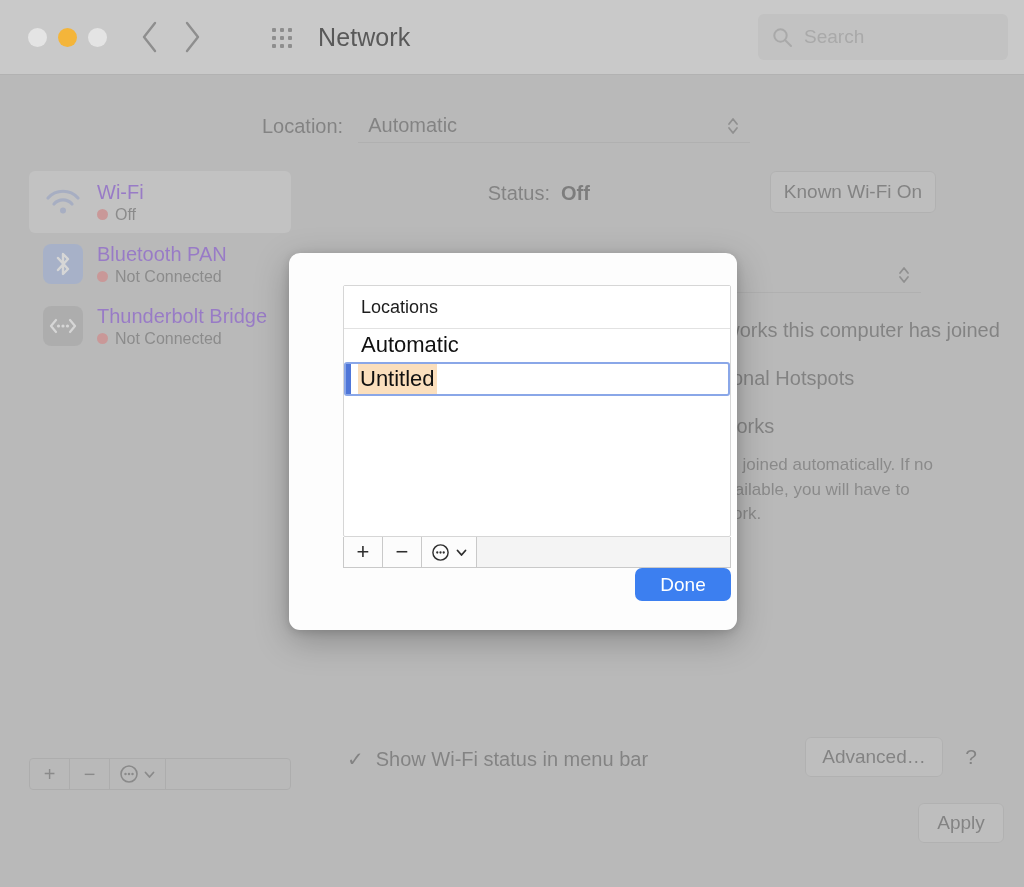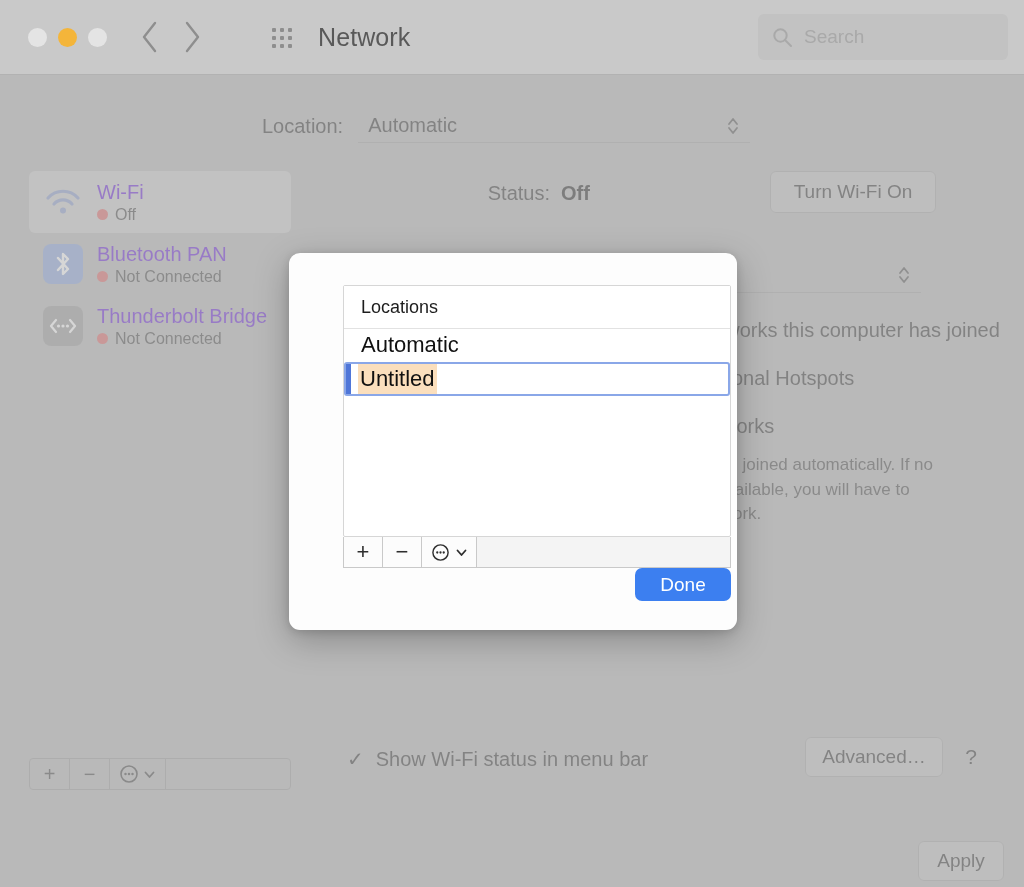--- a/index.html
+++ b/index.html
@@ -191,21 +191,21 @@
     font-size: 20px; color: #3a3a3a;
   }
   .chk-row { position: absolute; left: 251px; display: flex; align-items: center; gap: 12px; font-size: 20px; color: #3a3a3a; }
   .chk { width: 20px; height: 20px; border: 1px solid #9a9a9a; border-radius: 4px; background: #cdcdcd; flex:0 0 auto; }
   .note { position: absolute; left: 251px; width: 420px; font-size: 17px; line-height: 1.45; color: #4b4b4b; }
 
   .bottom-chk { position: absolute; top: 672px; left: 347px; display: flex; align-items: center; gap: 12px; font-size: 20px; color: #3a3a3a; }
   .adv-btn { position: absolute; top: 662px; left: 805px; width: 138px; height: 40px; }
   .help-btn { position: absolute; top: 666px; left: 955px; width: 32px; height: 32px; font-size: 21px; color: #3a3a3a; display:flex; align-items:center; justify-content:center; }
   .revert-btn { position: absolute; top: 750px; left: 806px; width: 98px; height: 40px; }
-  .apply-btn  { position: absolute; top: 766px; left: 918px; width: 86px; height: 40px; }
+  .apply-btn  { position: absolute; top: 728px; left: 918px; width: 86px; height: 40px; }
 
   
   .sheet {
     position: absolute;
     top: 253px;
     left: 289px;
     width: 448px;
     height: 377px;
     background: #fdfdfd;
     border-radius: 11px;
@@ -429,21 +429,21 @@
         </svg>
       </span>
       <span class="tb-rest"></span>
     </div>
 
     <div class="detail">
       <div class="status-row">
         <span class="status-label">Status:</span>
         <span class="status-value">Off</span>
       </div>
-      <div class="btn turn-btn">Turn Wi-Fi On</div>
+      <div class="btn turn-btn">Known Wi-Fi On</div>
 
       <div class="netname-label">Network Name:</div>
       <div class="netname-popup">
         <span>Wi-Fi: Off</span>
         <svg width="14" height="22" viewBox="0 0 14 22">
           <path d="M3 9 L7 4 L11 9" stroke="#595959" stroke-width="1.8" fill="none" stroke-linecap="round" stroke-linejoin="round"></path>
           <path d="M3 13 L7 18 L11 13" stroke="#595959" stroke-width="1.8" fill="none" stroke-linecap="round" stroke-linejoin="round"></path>
         </svg>
       </div>
 

